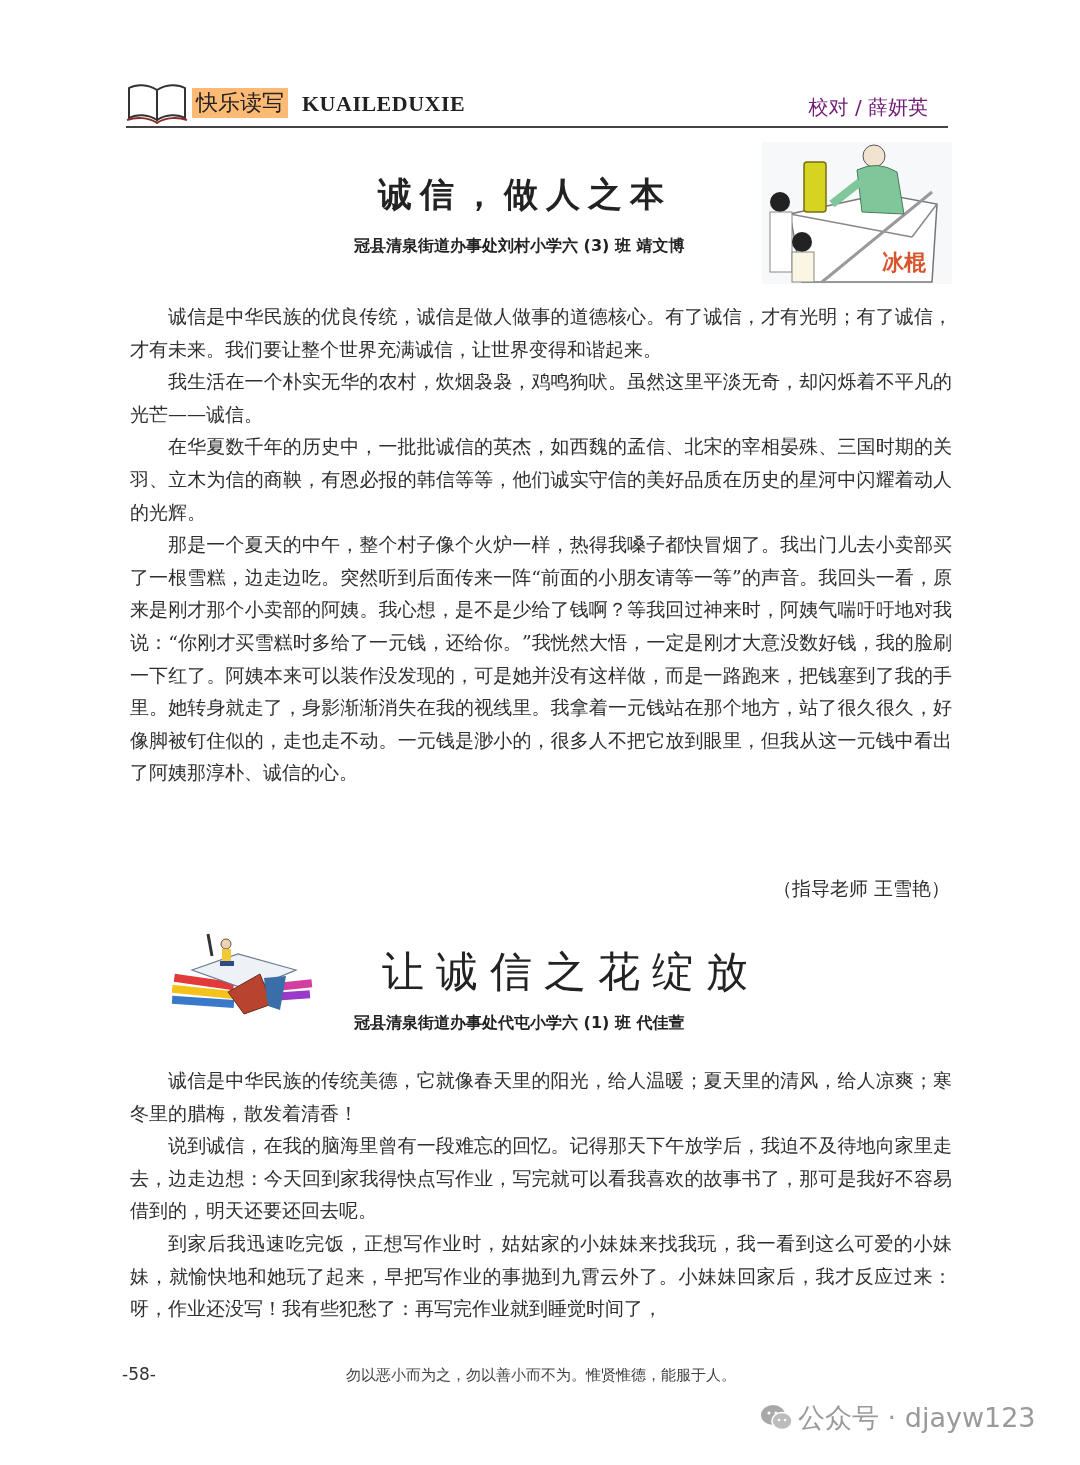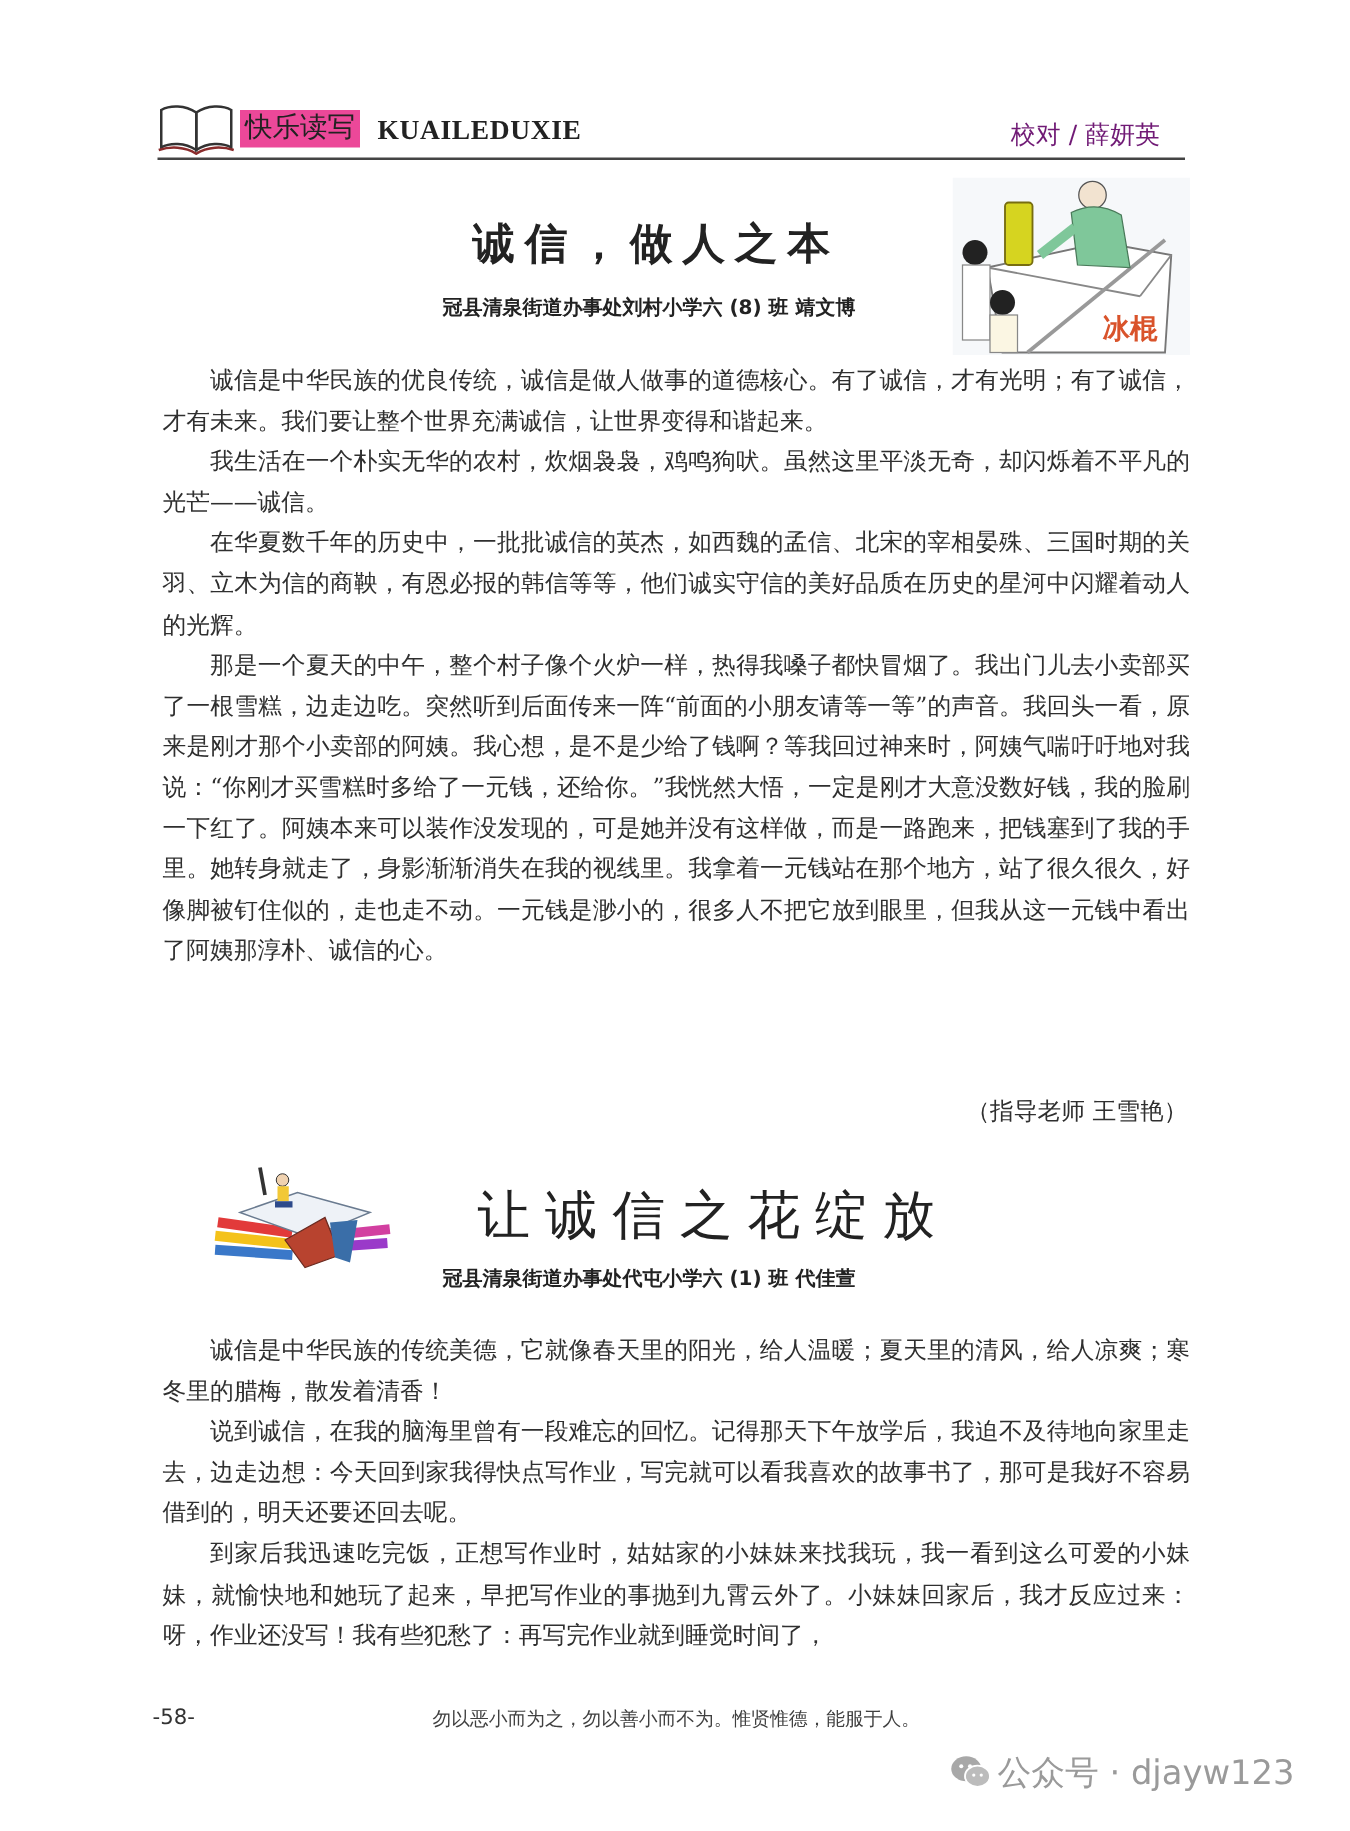--- a/index.html
+++ b/index.html
@@ -2,21 +2,21 @@
 <html><head>
 <meta charset="utf-8">
 <style>
   html, body { margin: 0; padding: 0; background: #ffffff; }
   body { width: 1080px; height: 1465px; position: relative; overflow: hidden;
          font-family: "DejaVu Serif", "Liberation Serif", serif; color: #2b2b2b; }
   .header { position: absolute; left: 126px; top: 80px; width: 822px; height: 48px; }
   .header-rule { position: absolute; left: 126px; top: 126px; width: 822px; height: 2px; background: #444; }
   .book-icon { position: absolute; left: 0; top: 2px; width: 62px; height: 42px; }
   .col-name { position: absolute; left: 66px; top: 8px; height: 30px; padding: 0 4px;
-              background: #ec4899; font-family: "DejaVu Sans", sans-serif; font-size: 22px;
+              background: #fdba74; font-family: "DejaVu Sans", sans-serif; font-size: 22px;
               line-height: 30px; color: #222; }
   .col-pinyin { position: absolute; left: 176px; top: 10px; font-family: "Liberation Serif", serif;
                 font-weight: bold; font-size: 22px; line-height: 28px; color: #222; letter-spacing: 0.5px; }
   .proof { position: absolute; right: 20px; top: 14px; font-family: "DejaVu Sans", sans-serif;
            font-size: 20px; color: #701a75; }
   .title1 { position: absolute; left: 378px; top: 172px; font-family: "DejaVu Sans", sans-serif;
             font-weight: bold; font-size: 34px; letter-spacing: 8px; color: #222; }
   .author1 { position: absolute; left: 354px; top: 236px; font-family: "DejaVu Sans", sans-serif;
              font-size: 16px; color: #222; font-weight: bold; }
   .illus1 { position: absolute; left: 762px; top: 142px; width: 190px; height: 142px; }
@@ -47,21 +47,21 @@
     <path d="M1 38 C10 35, 22 35, 31 41 C40 35, 52 35, 61 38" fill="none" stroke="#8a2b2b" stroke-width="2"></path>
     <line x1="31" y1="8" x2="31" y2="38" stroke="#333" stroke-width="1.5"></line>
   </svg>
   <span class="col-name">快乐读写</span>
   <span class="col-pinyin">KUAILEDUXIE</span>
   <span class="proof">校对 / 薛妍英</span>
 </div>
 <div class="header-rule"></div>
 
 <div class="title1">诚信，做人之本</div>
-<div class="author1">冠县清泉街道办事处刘村小学六 (8) 班  靖文博</div>
+<div class="author1">冠县清泉街道办事处刘村小学六 (3) 班  靖文博</div>
 
 <svg class="illus1" viewBox="0 0 190 142">
   <rect x="0" y="0" width="190" height="142" fill="#f6f8fa"></rect>
 
   <polygon points="28,72 120,52 175,62 170,140 40,140" fill="#ffffff" stroke="#777" stroke-width="1.5"></polygon>
   <line x1="28" y1="72" x2="150" y2="95" stroke="#888" stroke-width="1.5"></line>
   <line x1="150" y1="95" x2="175" y2="62" stroke="#888" stroke-width="1.5"></line>
   <line x1="60" y1="140" x2="170" y2="50" stroke="#999" stroke-width="3"></line>
 
   <rect x="42" y="20" width="22" height="50" rx="3" fill="#d6d420" stroke="#776d10" stroke-width="1.5"></rect>
@@ -71,21 +71,21 @@
   <path d="M98 40 L70 62" stroke="#7fc79a" stroke-width="8"></path>
 
   <circle cx="18" cy="60" r="10" fill="#222"></circle>
   <rect x="8" y="70" width="22" height="60" fill="#ffffff" stroke="#888"></rect>
   <circle cx="40" cy="100" r="10" fill="#222"></circle>
   <rect x="30" y="110" width="22" height="30" fill="#fbf6e3" stroke="#888"></rect>
 
   <text x="120" y="128" font-family="DejaVu Sans, sans-serif" font-size="22" font-weight="bold" fill="#d9532b">冰棍</text>
 </svg>
 
-<div class="body-text" style="top:288px;">
+<div class="body-text" style="top:300px;">
   <p>诚信是中华民族的优良传统，诚信是做人做事的道德核心。有了诚信，才有光明；有了诚信，才有未来。我们要让整个世界充满诚信，让世界变得和谐起来。</p>
   <p>我生活在一个朴实无华的农村，炊烟袅袅，鸡鸣狗吠。虽然这里平淡无奇，却闪烁着不平凡的光芒——诚信。</p>
   <p>在华夏数千年的历史中，一批批诚信的英杰，如西魏的孟信、北宋的宰相晏殊、三国时期的关羽、立木为信的商鞅，有恩必报的韩信等等，他们诚实守信的美好品质在历史的星河中闪耀着动人的光辉。</p>
   <p>那是一个夏天的中午，整个村子像个火炉一样，热得我嗓子都快冒烟了。我出门儿去小卖部买了一根雪糕，边走边吃。突然听到后面传来一阵“前面的小朋友请等一等”的声音。我回头一看，原来是刚才那个小卖部的阿姨。我心想，是不是少给了钱啊？等我回过神来时，阿姨气喘吁吁地对我说：“你刚才买雪糕时多给了一元钱，还给你。”我恍然大悟，一定是刚才大意没数好钱，我的脸刷一下红了。阿姨本来可以装作没发现的，可是她并没有这样做，而是一路跑来，把钱塞到了我的手里。她转身就走了，身影渐渐消失在我的视线里。我拿着一元钱站在那个地方，站了很久很久，好像脚被钉住似的，走也走不动。一元钱是渺小的，很多人不把它放到眼里，但我从这一元钱中看出了阿姨那淳朴、诚信的心。</p>
 </div>
 <div class="signoff">（指导老师  王雪艳）</div>
 
 <svg class="illus2" viewBox="0 0 150 84">
   <rect x="6" y="46" width="60" height="8" fill="#e23a3a" transform="rotate(8 36 50)"></rect>
   <rect x="4" y="56" width="62" height="8" fill="#f4c21a" transform="rotate(6 36 60)"></rect>

